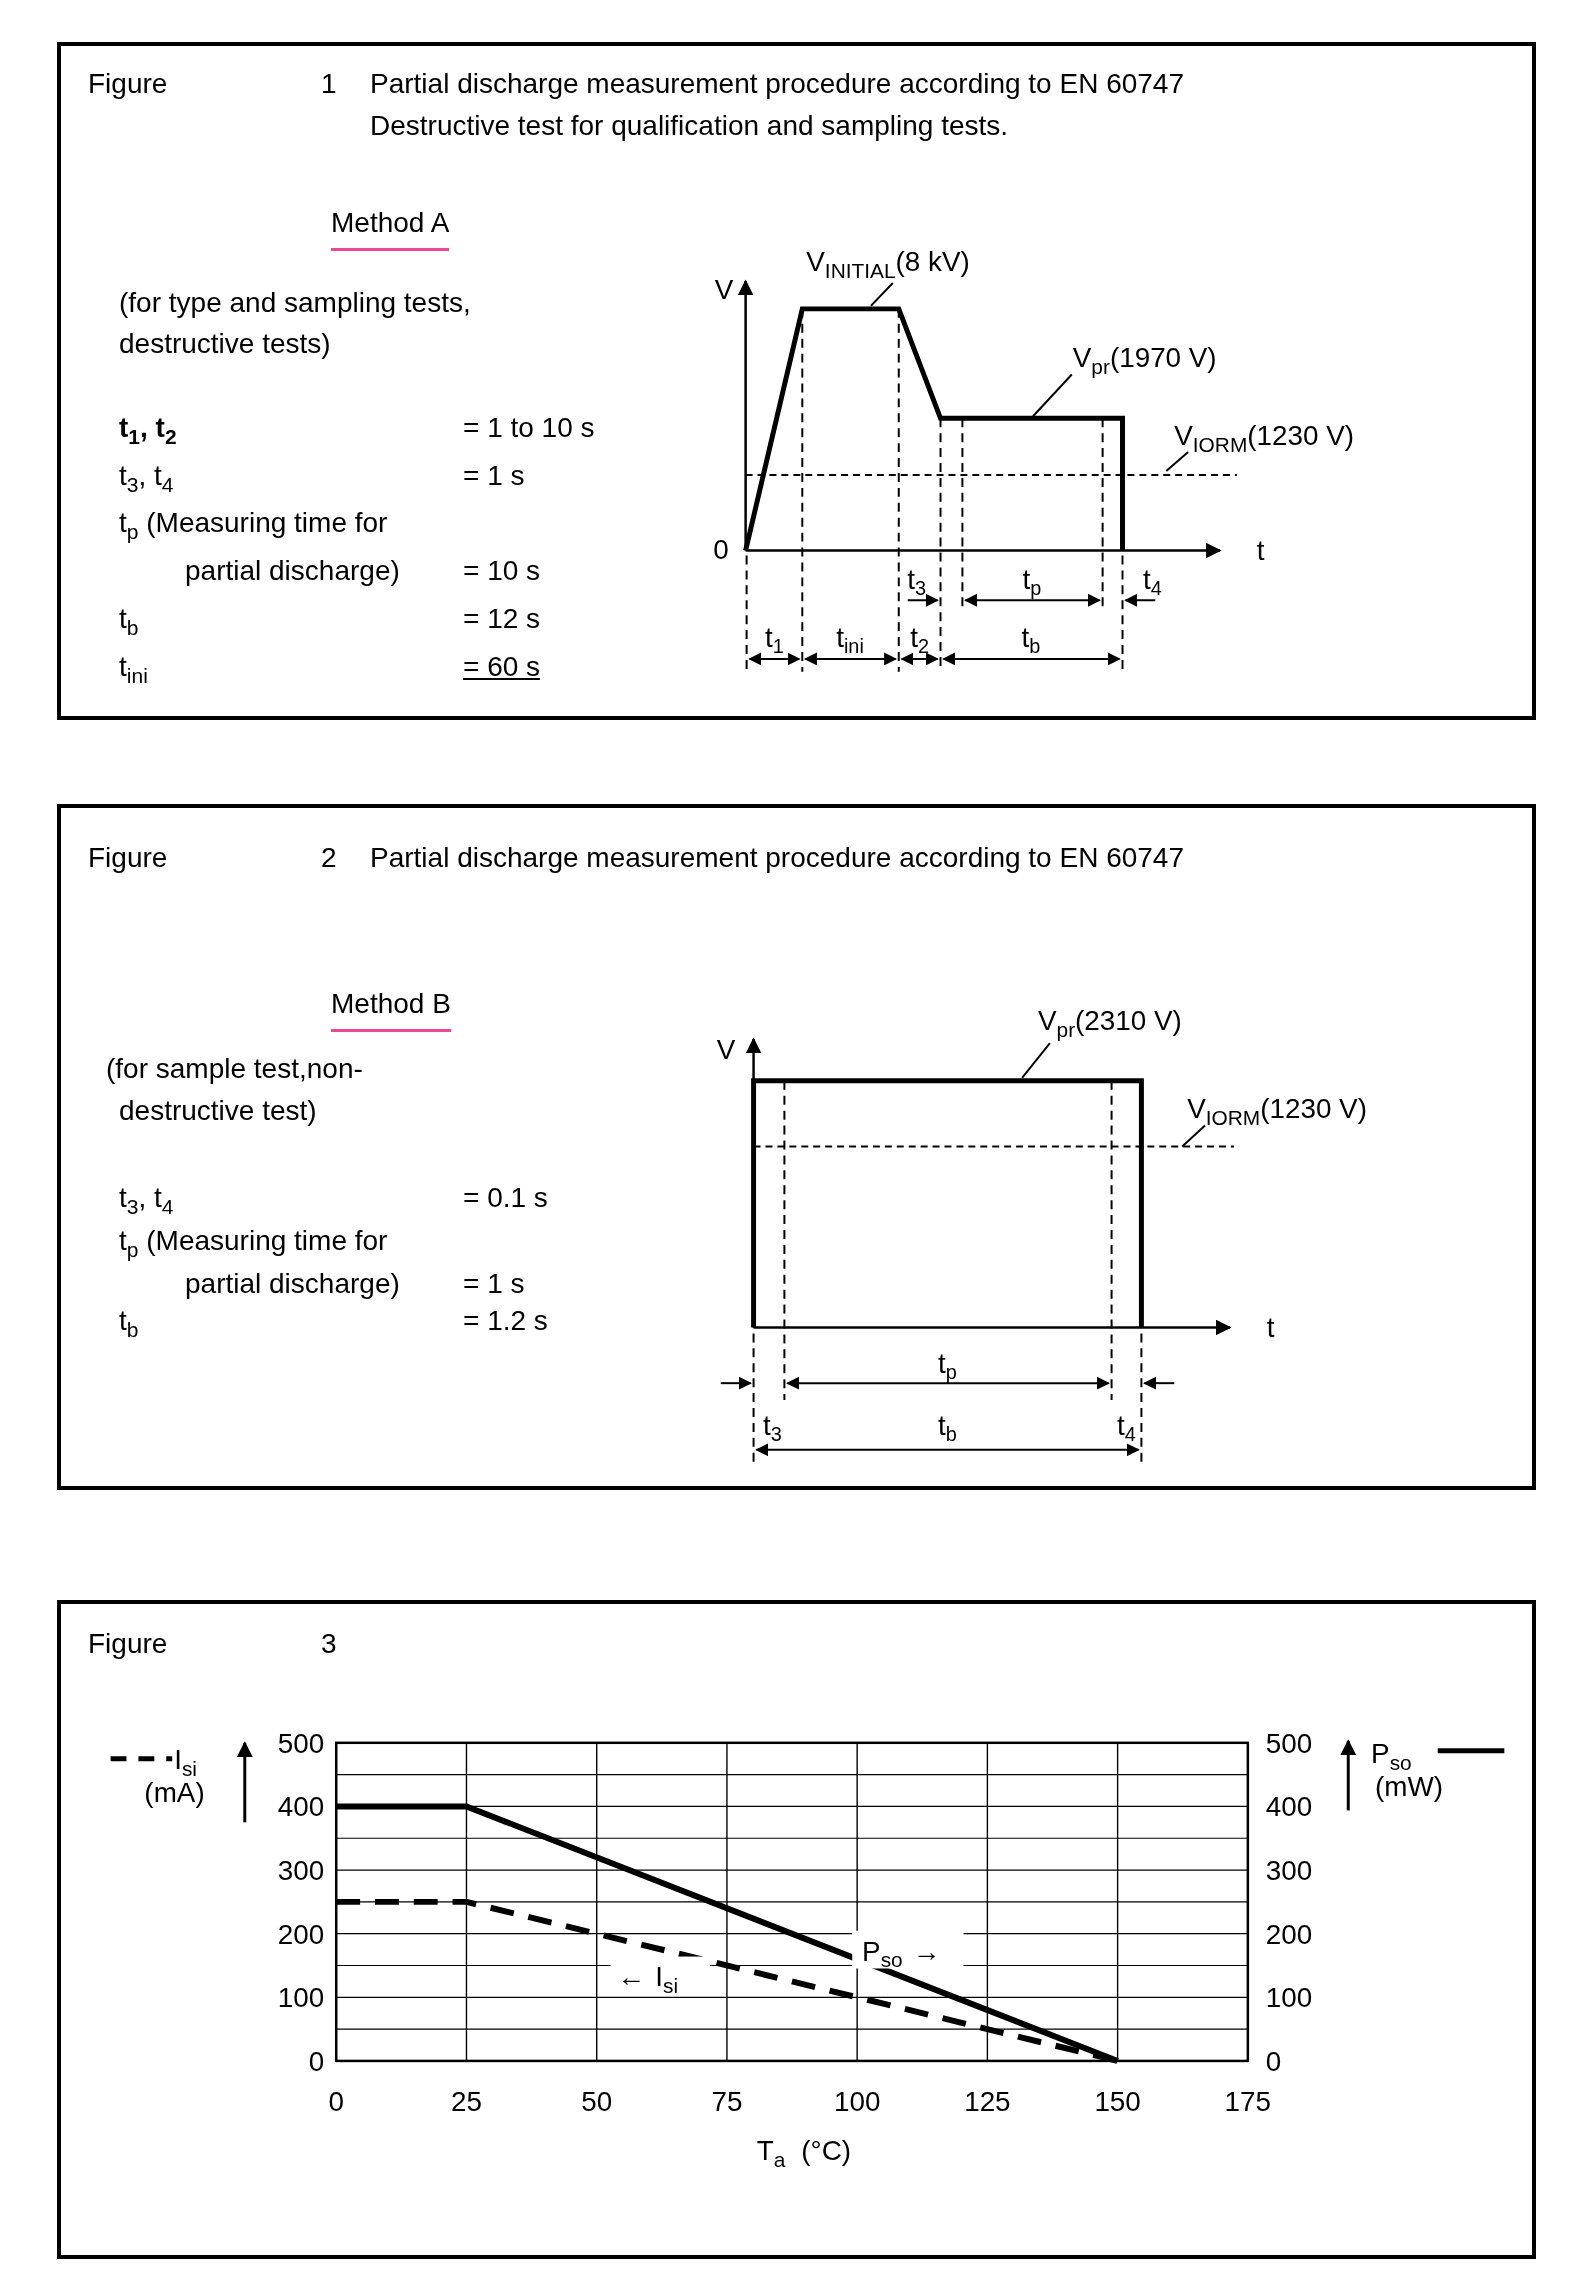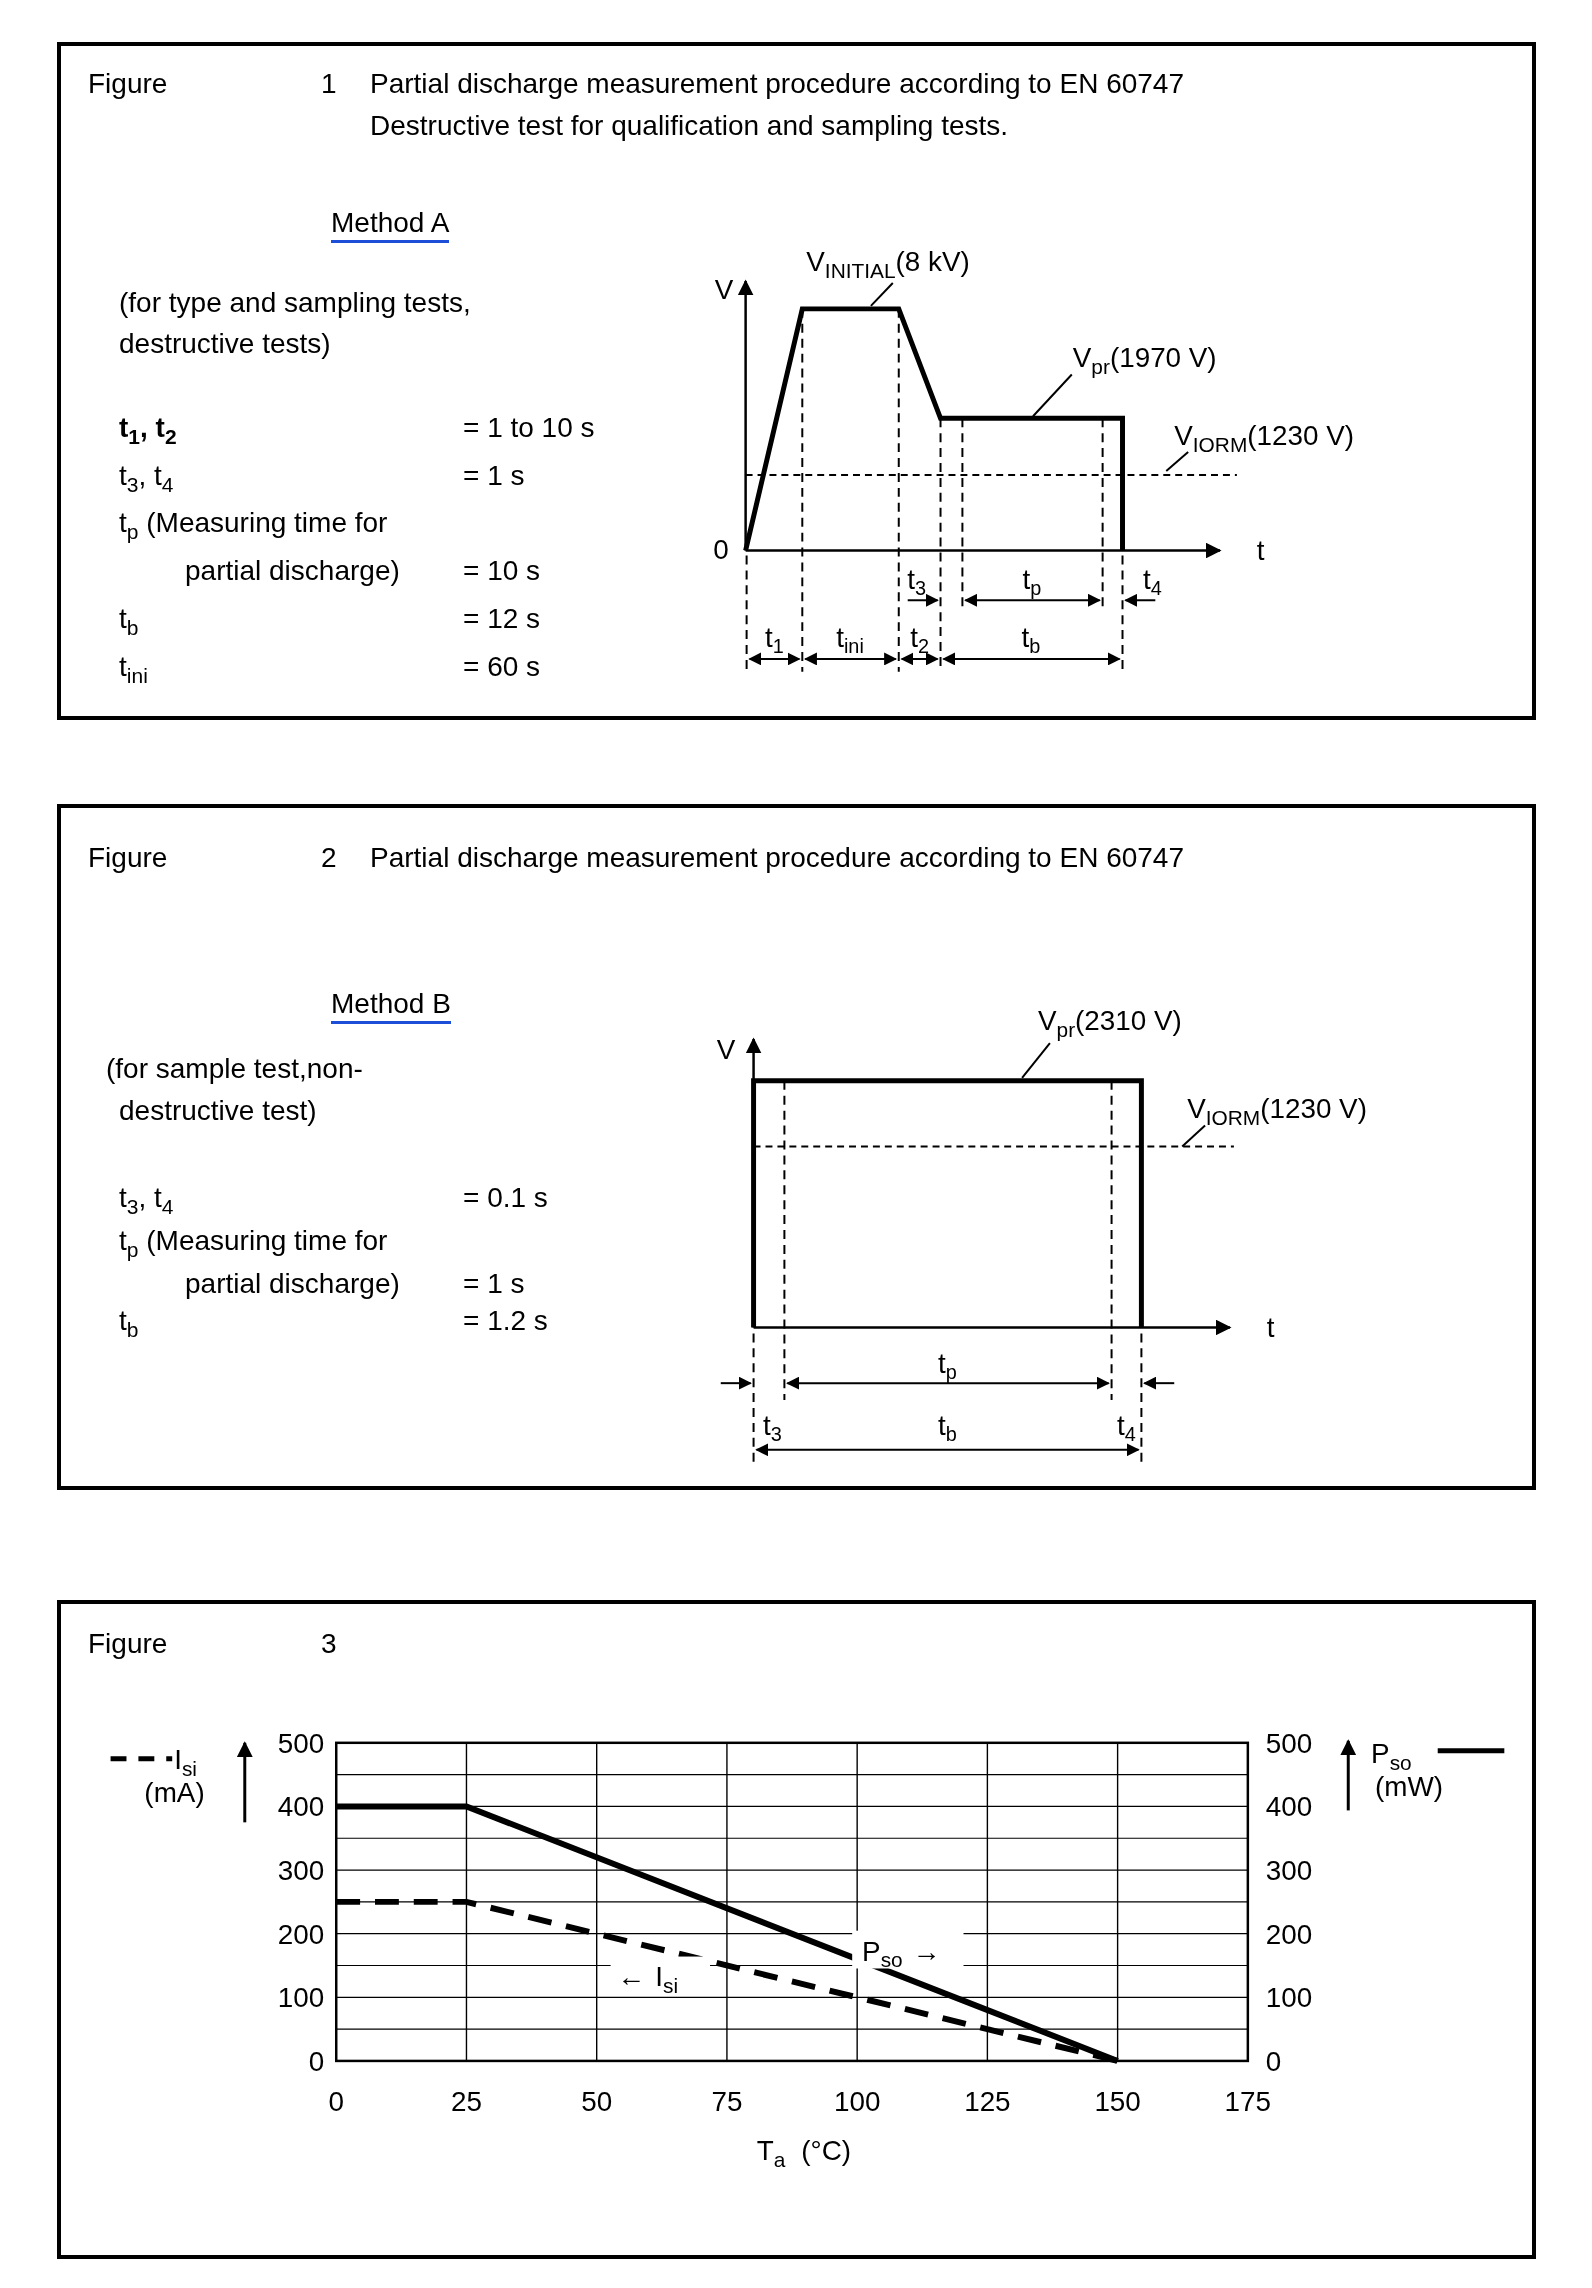--- a/index.html
+++ b/index.html
@@ -3,21 +3,21 @@
 <meta charset="utf-8">
 <style>
   html,body{margin:0;padding:0;background:#e8e8e8;}
   #page{
     position:relative;width:1592px;height:2289px;background:#ffffff;
     font-family:"Liberation Sans", sans-serif;color:#000;overflow:hidden;
   }
   .panel{position:absolute;border:4px solid #000;box-sizing:border-box;background:#fff;}
   .t{position:absolute;font-size:28px;line-height:1.12;white-space:nowrap;color:#000;}
   .t sub{font-size:21px;line-height:0;}
-  .method{border-bottom:3px solid #1d4ed8;padding-bottom:2px;}
+  .method{border-bottom:3px solid #ec4899;padding-bottom:10px;}
   svg{position:absolute;overflow:visible;}
   svg text{font-family:"Liberation Sans", sans-serif;font-size:28px;fill:#000;}
   .svgsub{font-size:21px;}
   .dimsub{font-size:20px;}
   .ln{stroke:#000;fill:none;}
 </style>
 </head>
 <body>
 
 <div id="page">
@@ -35,21 +35,21 @@
   <div class="t" style="left:119px;top:412px;font-weight:bold;"><span>t</span><sub>1</sub><span>, t</span><sub>2</sub></div>
   <div class="t" style="left:463px;top:412px;">= 1 to 10 s</div>
   <div class="t" style="left:119px;top:460px;"><span>t</span><sub>3</sub><span>, t</span><sub>4</sub></div>
   <div class="t" style="left:463px;top:460px;">= 1 s</div>
   <div class="t" style="left:119px;top:507px;"><span>t</span><sub>p</sub><span> (Measuring time for</span></div>
   <div class="t" style="left:185px;top:555px;"><span>partial discharge)</span></div>
   <div class="t" style="left:463px;top:555px;">= 10 s</div>
   <div class="t" style="left:119px;top:603px;"><span>t</span><sub>b</sub></div>
   <div class="t" style="left:463px;top:603px;">= 12 s</div>
   <div class="t" style="left:119px;top:651px;"><span>t</span><sub>ini</sub></div>
-  <div class="t" style="left:463px;top:651px;">= 60 s</div>
+  <div class="t" style="left:463px;top:651px;text-decoration:underline;">= 60 s</div>
 
   <svg style="left:677px;top:239px;" width="716" height="458" viewBox="0 0 720 460">
     <defs>
       <marker id="arrA" viewBox="0 0 10 10" refX="9" refY="5" markerWidth="16" markerHeight="16" orient="auto-start-reverse" markerUnits="userSpaceOnUse">
           <path d="M0,0 L10,5 L0,10 Z" fill="#000"></path>
         </marker>
       <marker id="arrD" viewBox="0 0 10 10" refX="9" refY="5" markerWidth="13" markerHeight="13" orient="auto-start-reverse" markerUnits="userSpaceOnUse">
           <path d="M0,0 L10,5 L0,10 Z" fill="#000"></path>
         </marker>
     </defs>

